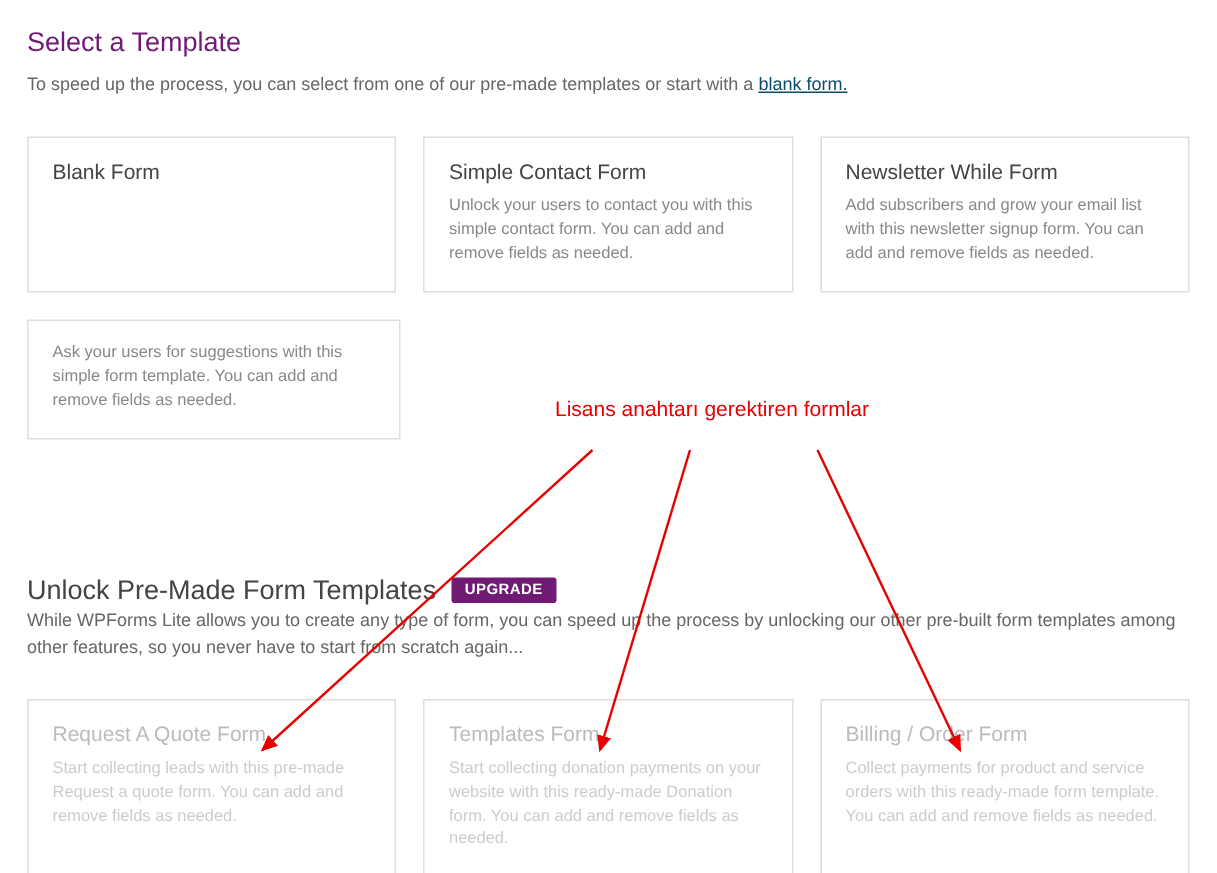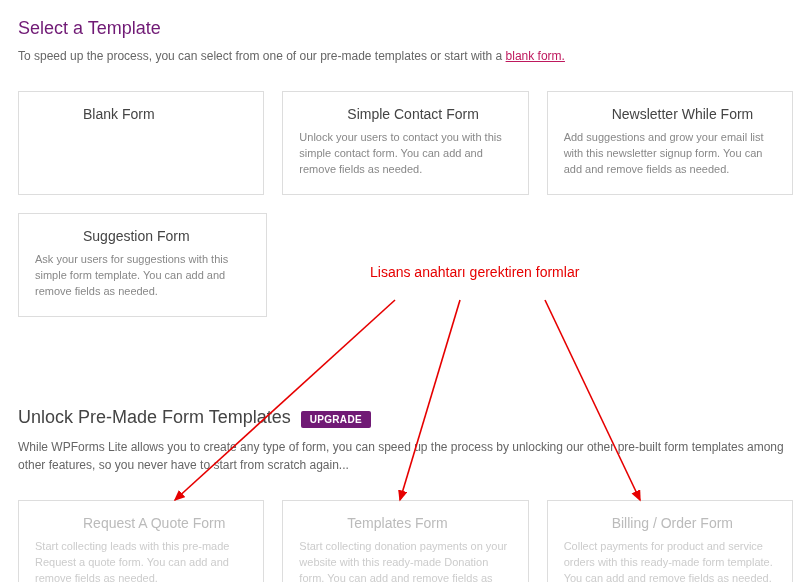--- a/index.html
+++ b/index.html
@@ -17,21 +17,21 @@
     font-weight: 400;
     color: #701a75;
     margin-bottom: 10px;
   }
   .section-desc {
     font-size: 12px;
     color: #666;
     margin-bottom: 28px;
   }
   .section-desc a {
-    color: #be185d;
+    color: #0c4a6e;
     text-decoration: underline;
   }
   .templates-row {
     display: flex;
     gap: 18px;
     margin-bottom: 18px;
   }
   .template-card {
     border: 1px solid #ddd;
     padding: 14px 16px 16px 16px;
@@ -40,39 +40,37 @@
     background: #fff;
   }
   .template-card.locked {
     color: #bbb;
   }
   .card-title {
     font-size: 14px;
     font-weight: 400;
     color: #444;
     margin-bottom: 8px;
-    margin-left: 48px;
   }
   .template-card.locked .card-title {
     color: #bbb;
   }
   .card-desc {
     font-size: 11px;
     color: #888;
     line-height: 1.45;
   }
   .template-card.locked .card-desc {
     color: #ccc;
   }
   .unlock-heading-row {
     display: flex;
-    align-items: flex-end;
+    align-items: center;
     gap: 10px;
     margin-top: 90px;
-    margin-bottom: 10px;
   }
   .unlock-heading {
     font-size: 18px;
     font-weight: 400;
     color: #444;
   }
   .upgrade-badge {
     background: #701a75;
     color: #fff;
     font-size: 10px;
@@ -114,27 +112,26 @@
 <div class="templates-row">
   <div class="template-card">
     <div class="card-title">Blank Form</div>
   </div>
   <div class="template-card">
     <div class="card-title">Simple Contact Form</div>
     <div class="card-desc">Unlock your users to contact you with this simple contact form. You can add and remove fields as needed.</div>
   </div>
   <div class="template-card">
     <div class="card-title">Newsletter While Form</div>
-    <div class="card-desc">Add suggestions and grow your email list with this newsletter signup form. You can add and remove fields as needed.</div>
+    <div class="card-desc">Add subscribers and grow your email list with this newsletter signup form. You can add and remove fields as needed.</div>
   </div>
 </div>
 
 <div class="templates-row">
   <div class="template-card">
-    <div class="card-title">Suggestion Form</div>
     <div class="card-desc">Ask your users for suggestions with this simple form template. You can add and remove fields as needed.</div>
   </div>
 </div>
 
 <div class="unlock-heading-row">
   <h2 class="unlock-heading">Unlock Pre-Made Form Templates</h2>
   <span class="upgrade-badge">UPGRADE</span>
 </div>
 <p class="unlock-desc">While WPForms Lite allows you to create any type of form, you can speed up the process by unlocking our other pre-built form templates among other features, so you never have to start from scratch again...</p>
 

